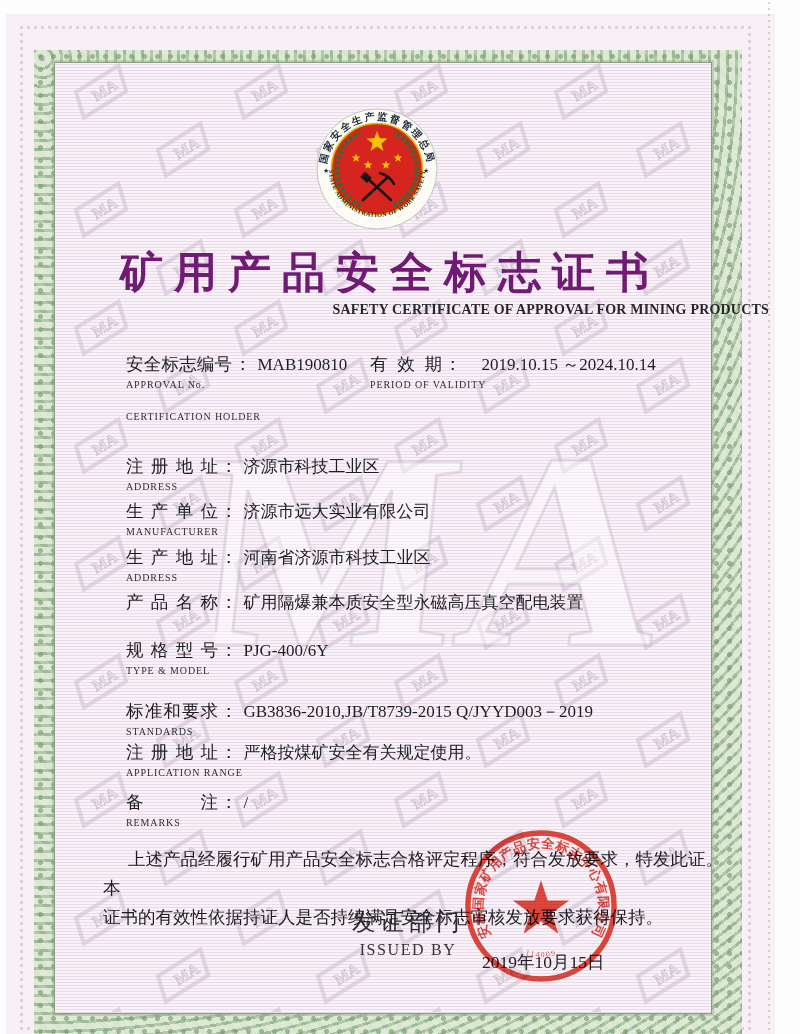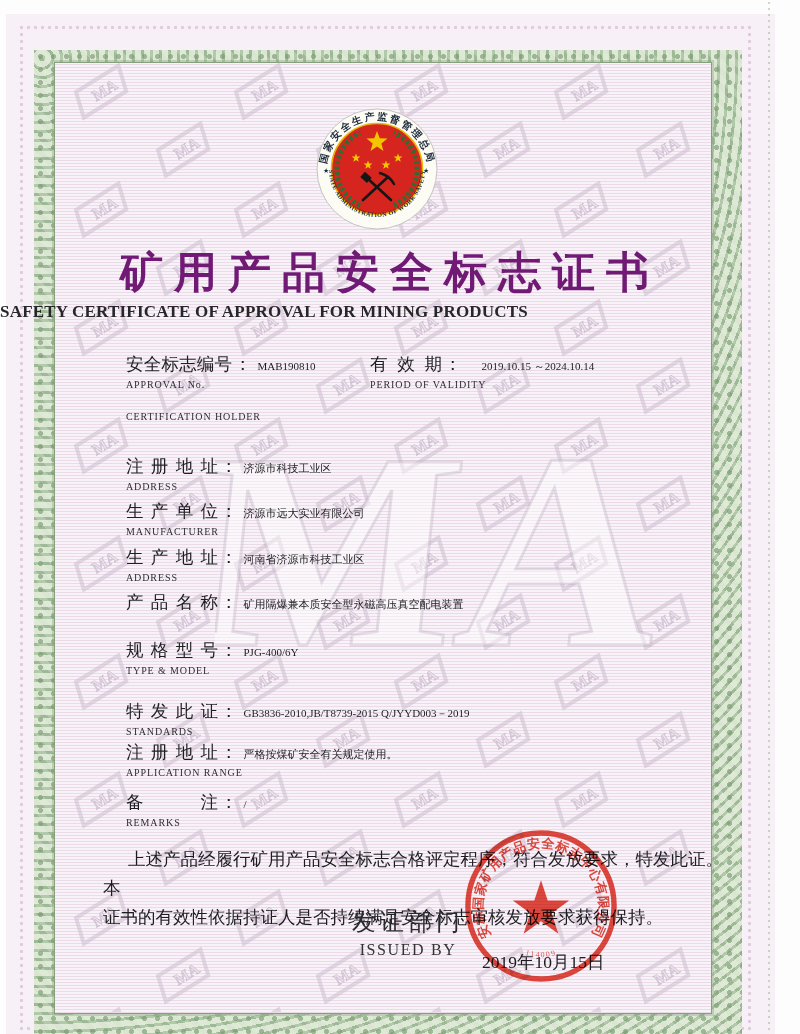--- a/index.html
+++ b/index.html
@@ -29,29 +29,29 @@
   .right-edge{position:absolute;left:766px;top:0;width:8px;height:1034px;
          background:radial-gradient(circle,rgba(150,180,145,.6) 1px,rgba(0,0,0,0) 1.6px);
          background-size:6px 6px;opacity:.8;}
   
   .wm-tiles{position:absolute;left:54px;top:62px;width:656px;height:950px;opacity:.85;}
   .wm-big{position:absolute;left:215px;top:400px;width:460px;height:320px;opacity:.8;}
   
   .content{position:absolute;inset:0;}
   .title{position:absolute;left:0;top:244px;width:769px;text-align:center;
          font-size:43px;font-weight:600;letter-spacing:11px;padding-left:11px;box-sizing:border-box;color:#701a75;}
-  .subtitle{position:absolute;left:0;top:302px;width:769px;text-align:left;
-         font-size:17px;font-weight:bold;letter-spacing:.2px;color:#27272b;}
+  .subtitle{position:absolute;left:0;top:302px;width:769px;text-align:right;
+         font-size:14px;font-weight:bold;letter-spacing:.2px;color:#27272b;}
   .field{position:absolute;left:126px;white-space:nowrap;}
   .field .line{font-size:17.5px;}
   .lab{display:inline-block;width:92px;text-align:justify;text-align-last:justify;}
   .lab-w{width:106px;}
   .lab-n{width:72px;}
   .colon{margin:0 6px 0 2px;}
-  .val{font-size:11px;}
+  .val{font-size:17px;}
   .cap{font-size:10px;letter-spacing:.9px;color:#2e2e32;margin-top:3px;}
   .decl{position:absolute;left:103px;top:845px;width:622px;font-size:17.5px;line-height:29px;color:#1c1c20;}
   .decl .l1{text-indent:25px;}
   .issuer{position:absolute;left:283px;top:906px;width:250px;text-align:center;}
   .issuer .ib-label{font-size:24px;letter-spacing:4px;color:#2a2a2e;}
   .issuer .ib-cap{font-size:16px;letter-spacing:1.6px;margin-top:3px;color:#333;}
   .date{position:absolute;left:482px;top:950px;font-size:17.5px;color:#1d1d21;}
   .seal{position:absolute;left:462px;top:827px;width:158px;height:158px;mix-blend-mode:multiply;opacity:.92;}
   .emblem{position:absolute;left:315px;top:107px;width:124px;height:124px;}
 </style>
@@ -160,21 +160,21 @@
     <div class="field" style="top:590px">
       <div class="line"><span class="lab">产品名称</span><span class="colon">：</span><span class="val">矿用隔爆兼本质安全型永磁高压真空配电装置</span></div>
     </div>
 
     <div class="field" style="top:638px">
       <div class="line"><span class="lab">规格型号</span><span class="colon">：</span><span class="val">PJG-400/6Y</span></div>
       <div class="cap">TYPE &amp; MODEL</div>
     </div>
 
     <div class="field" style="top:699px">
-      <div class="line"><span class="lab">特发此证</span><span class="colon">：</span><span class="val">GB3836-2010,JB/T8739-2015 Q/JYYD003－2019</span></div>
+      <div class="line"><span class="lab">标准和要求</span><span class="colon">：</span><span class="val">GB3836-2010,JB/T8739-2015 Q/JYYD003－2019</span></div>
       <div class="cap">STANDARDS</div>
     </div>
 
     <div class="field" style="top:740px">
       <div class="line"><span class="lab">注册地址</span><span class="colon">：</span><span class="val">严格按煤矿安全有关规定使用。</span></div>
       <div class="cap">APPLICATION RANGE</div>
     </div>
 
     <div class="field" style="top:790px">
       <div class="line"><span class="lab">备注</span><span class="colon">：</span><span class="val">/</span></div>

